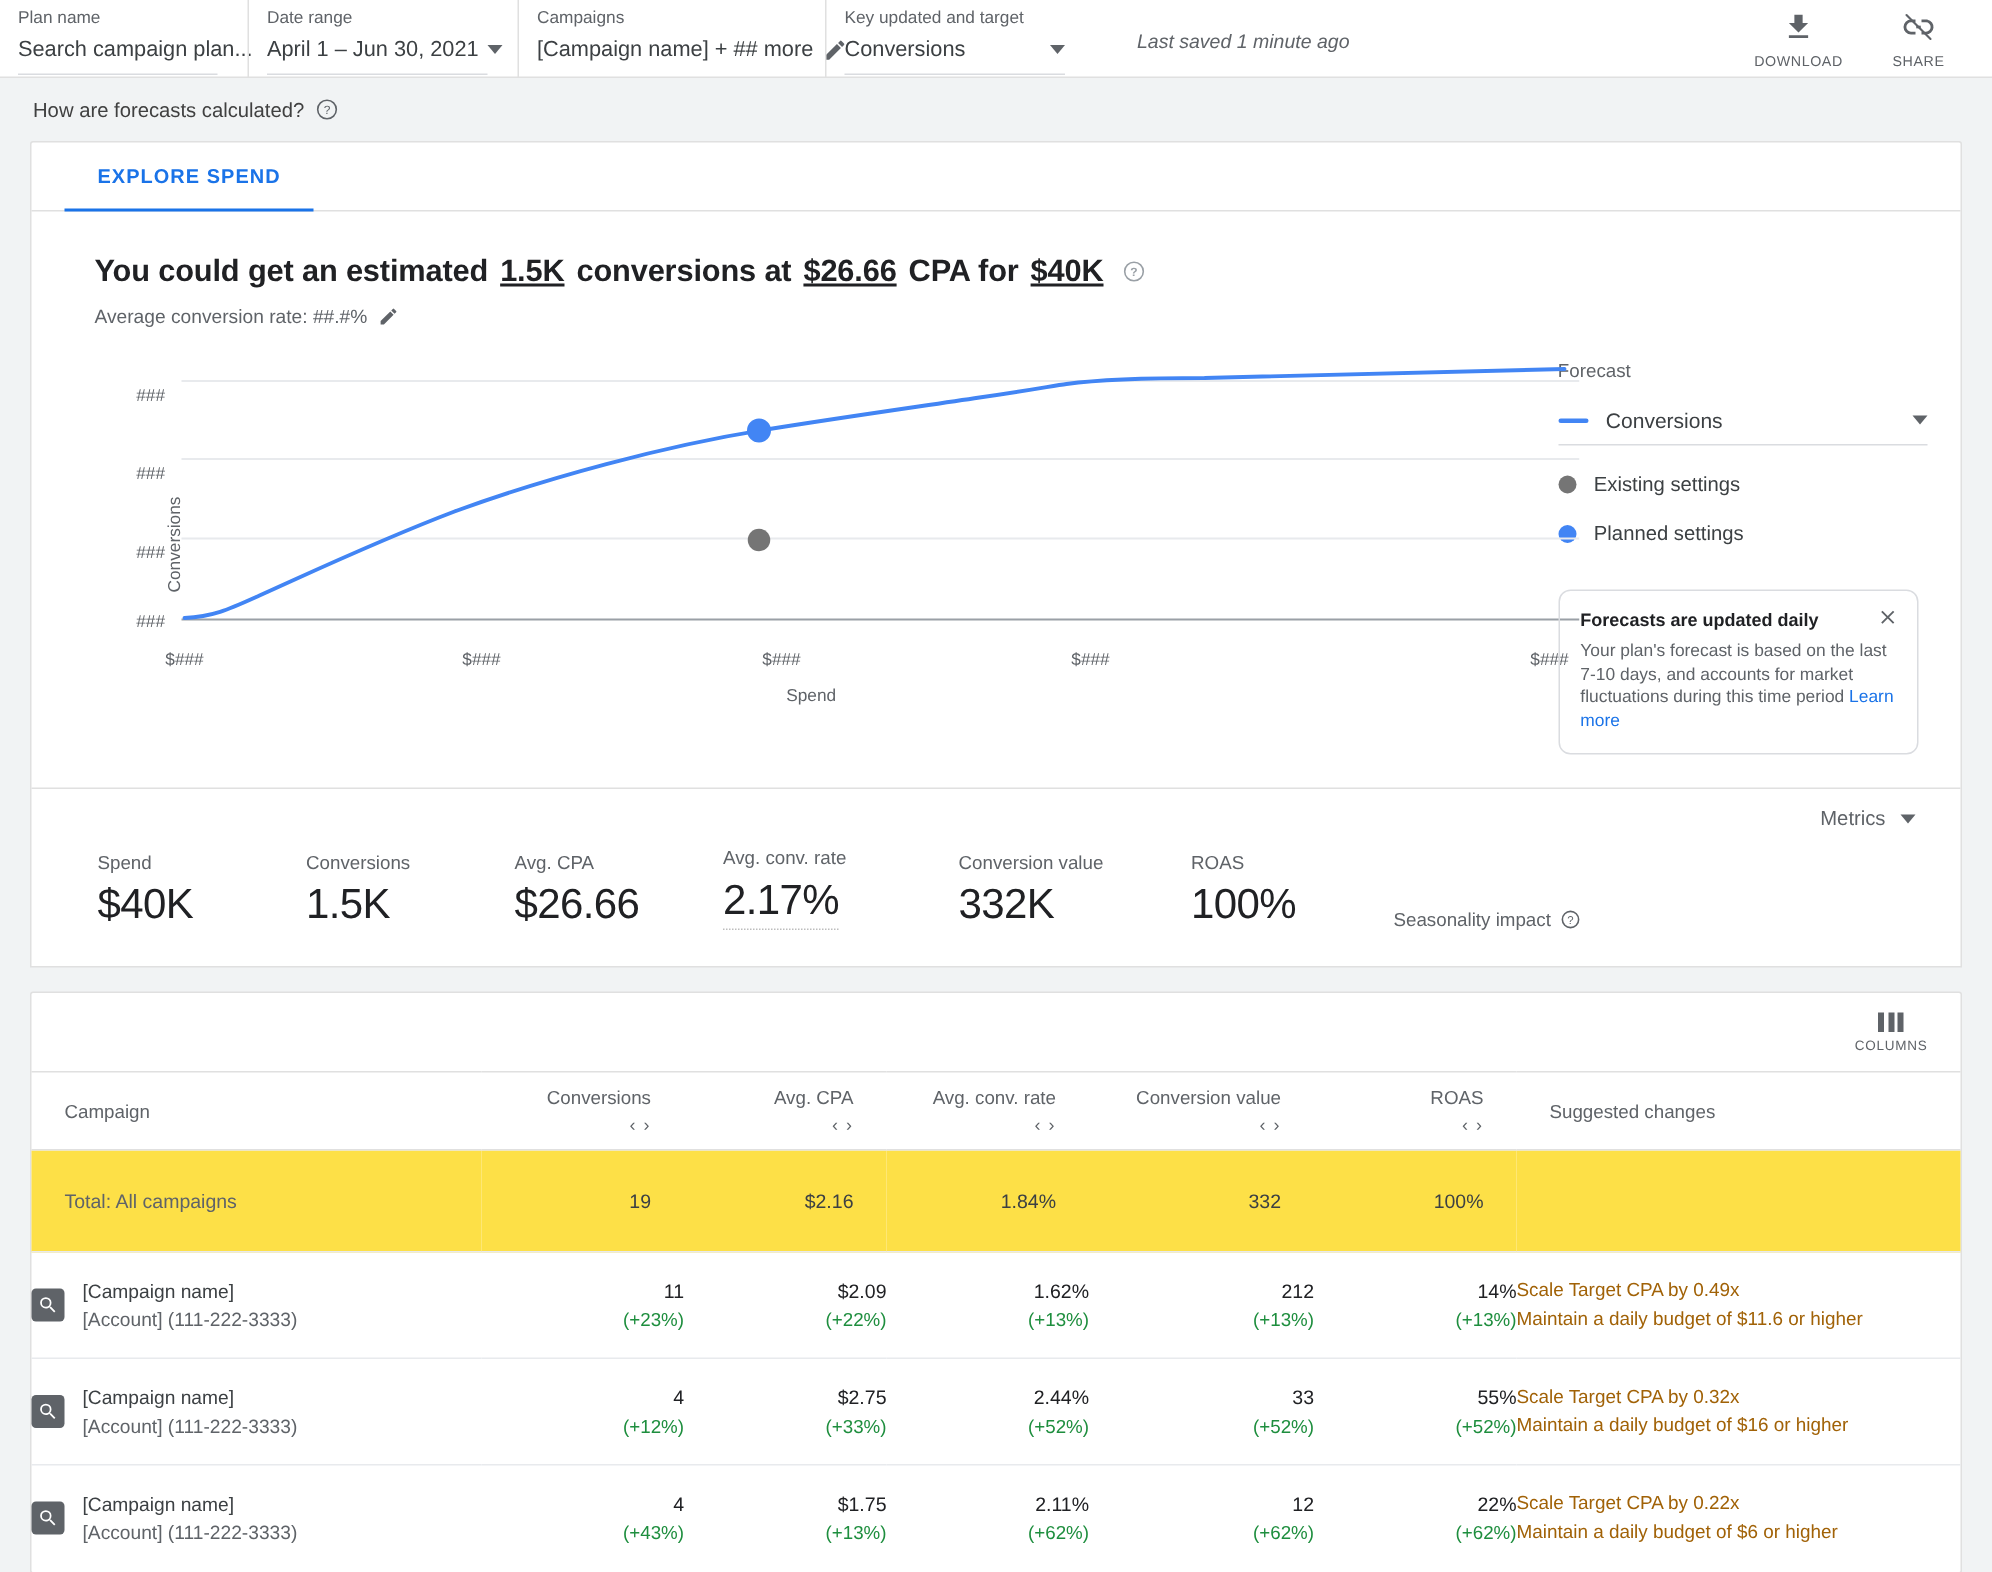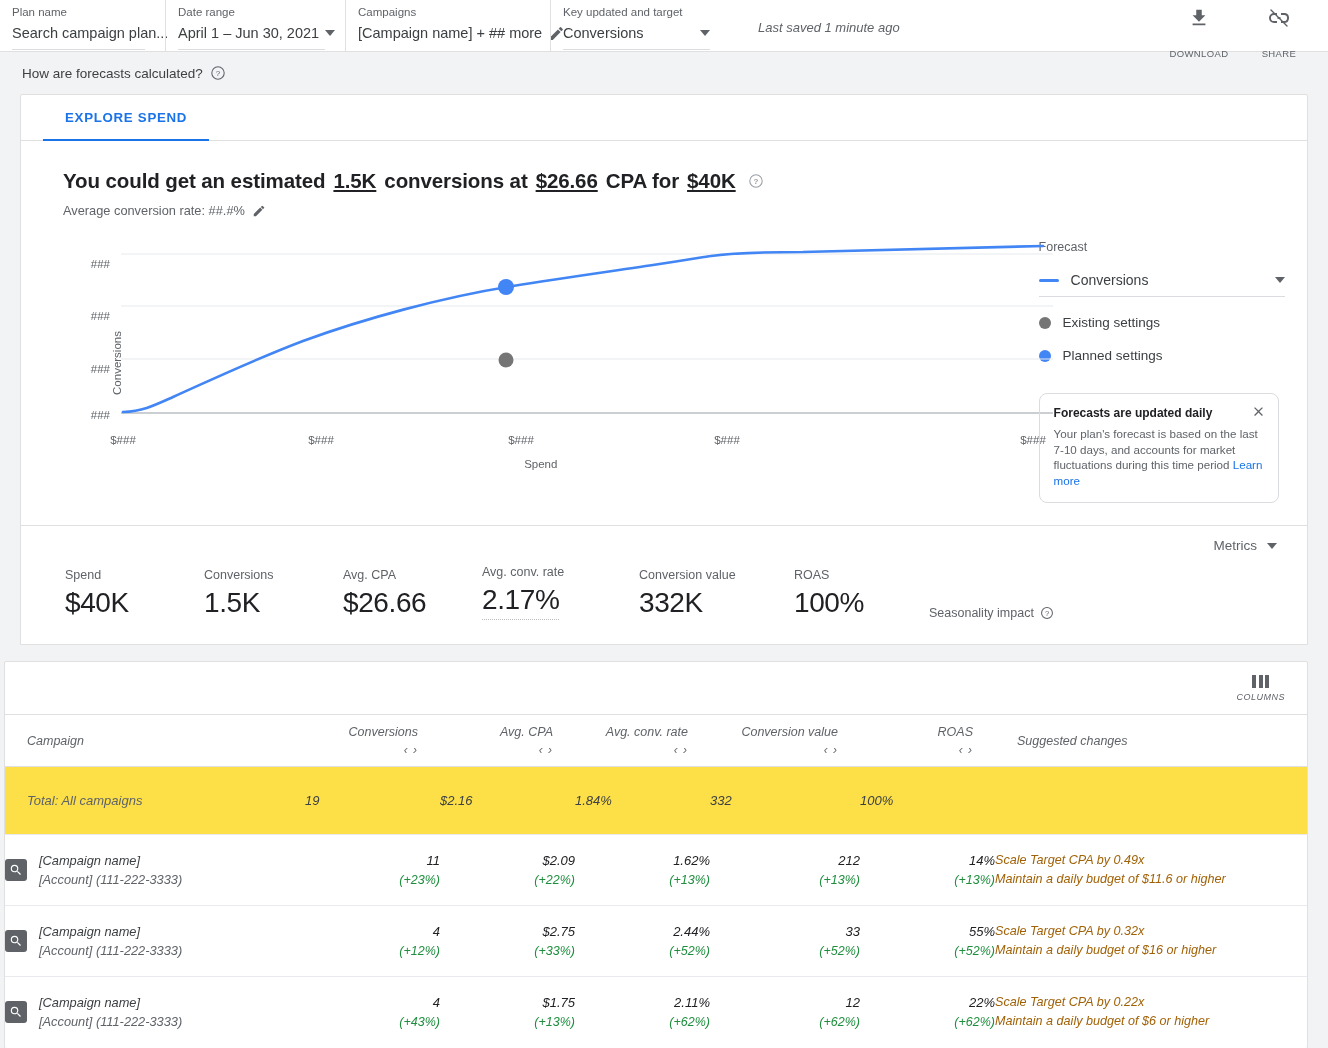--- a/index.html
+++ b/index.html
@@ -78,21 +78,21 @@
     flex-direction: column;
     align-items: center;
     width: 54px;
     cursor: pointer;
   }
   .tb-action .icn { height: 24px; display: flex; align-items: center; }
   .tb-action .cap {
     font-size: 9.5px;
     letter-spacing: .4px;
     color: #5f6368;
-    margin-top: 18px;
+    margin-top: 6px;
   }
 
   
   .forecast-q {
     height: 42px;
     display: flex;
     align-items: center;
     padding-left: 22px;
     gap: 7px;
     background: #f1f3f4;
@@ -259,24 +259,23 @@
     line-height: 34px;
     letter-spacing: -.4px;
   }
   .m-value.dotted { border-bottom: 1px dotted #bdbdbd; display: inline-block; padding-bottom: 2px; }
   .m-value.small { font-size: 14.5px; line-height: 34px; font-weight: normal;
     white-space: nowrap; overflow: hidden; max-width: 250px; }
 
   
   .table-card {
     background: #fff;
-    margin: 16px 20px 0 4px;
+    margin: 16px 20px 0 20px;
     border: 1px solid #e0e0e0;
     border-radius: 2px;
-    font-style: italic;
   }
   .table-toolbar {
     height: 52px;
     display: flex;
     justify-content: flex-end;
     align-items: center;
     padding-right: 22px;
   }
   .columns-btn { display: flex; flex-direction: column; align-items: center; cursor: pointer; }
   .columns-bars { display: flex; gap: 2.5px; }
@@ -296,21 +295,21 @@
   .th .t { display: block; }
   .th .sorters { display: block; font-size: 12px; color: #5f6368; margin-top: 4px; letter-spacing: 1px; }
   .col-campaign { width: 300px; text-align: left; padding-left: 22px !important; }
   .col-num { width: 135px; text-align: right; padding-right: 22px !important; }
   .col-num2 { width: 150px; text-align: right; padding-right: 22px !important; }
   .col-sug { text-align: left; padding-left: 22px !important; }
 
   .total-row { background: #fde047; height: 68px; }
   .total-row td { font-size: 13px; color: #3c4043; }
   .total-row .cname { color: #5f6368; padding-left: 22px; }
-  .total-row .num { text-align: left; padding-right: 22px; }
+  .total-row .num { text-align: right; padding-right: 22px; }
 
   .drow { height: 71px; border-top: 1px solid #e8eaed; }
   .cmp-cell { padding-left: 22px; }
   .cmp-flex { display: flex; align-items: center; gap: 12px; }
   .cmp-icon {
     width: 22px; height: 22px; border-radius: 3px;
     background: #5f6368;
     display: flex; align-items: center; justify-content: center;
     flex: none;
   }

